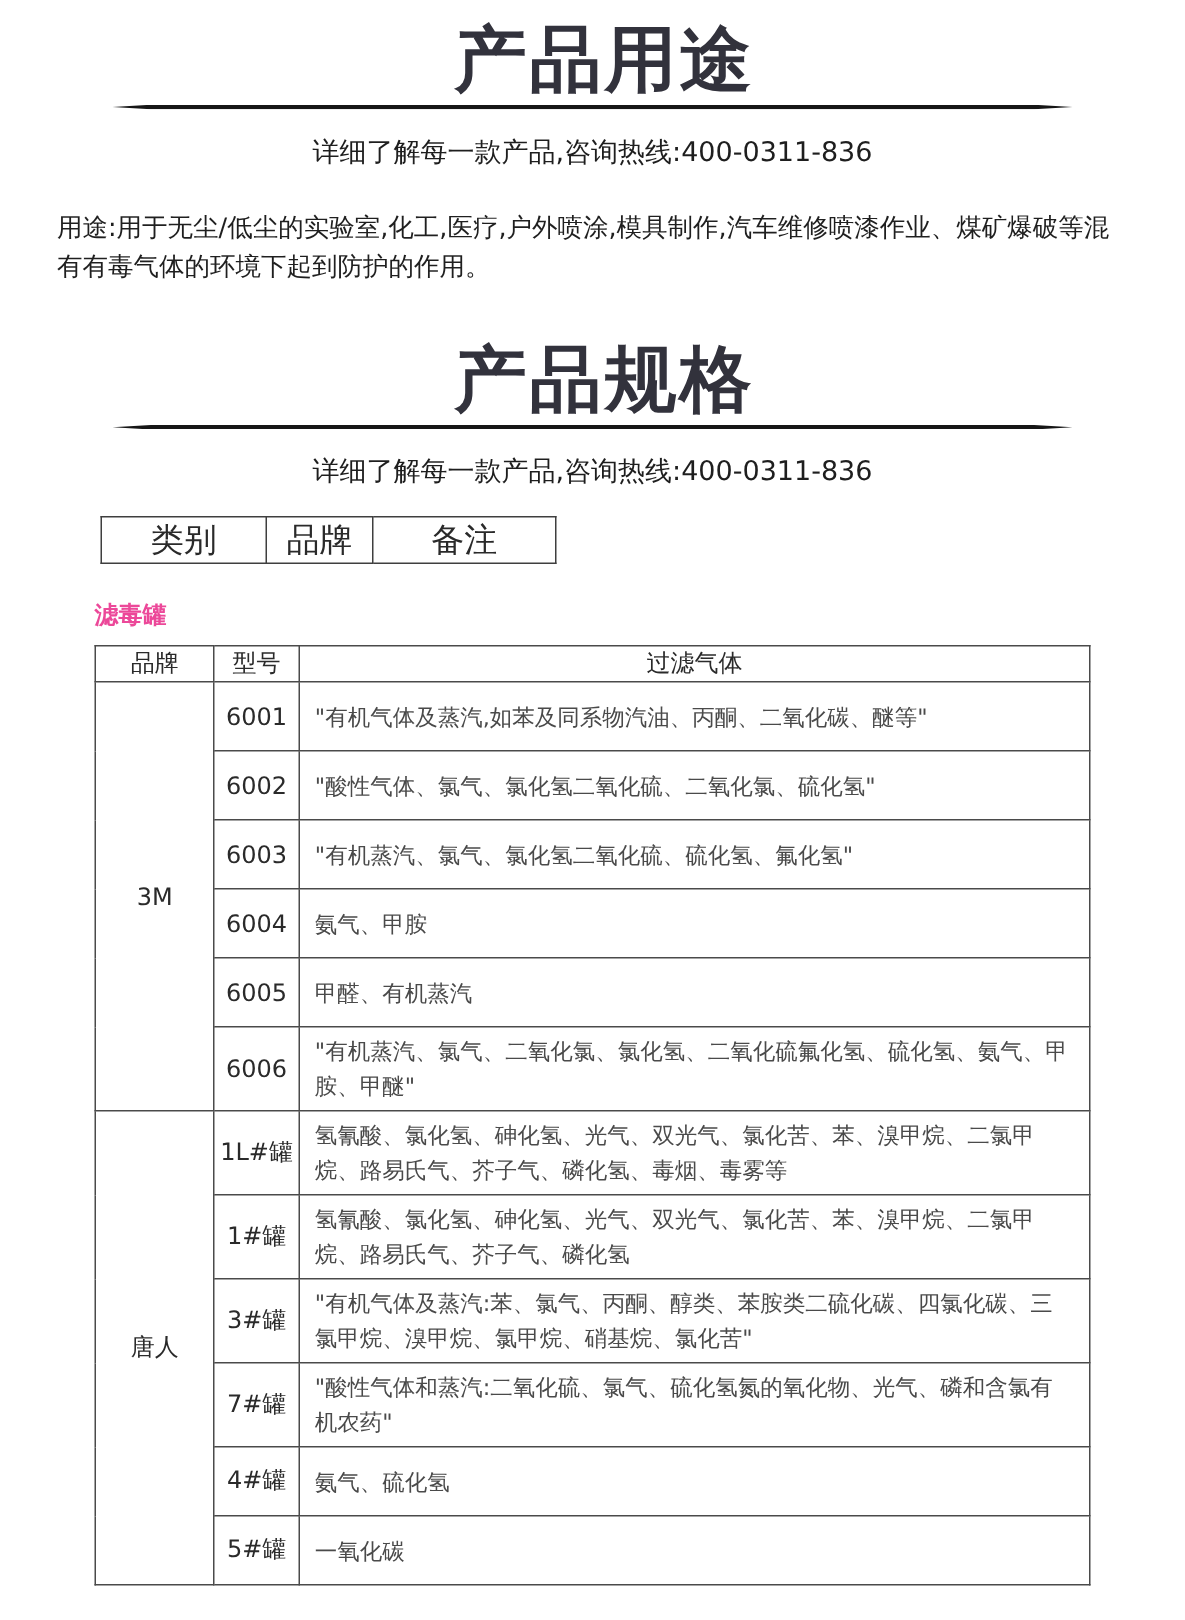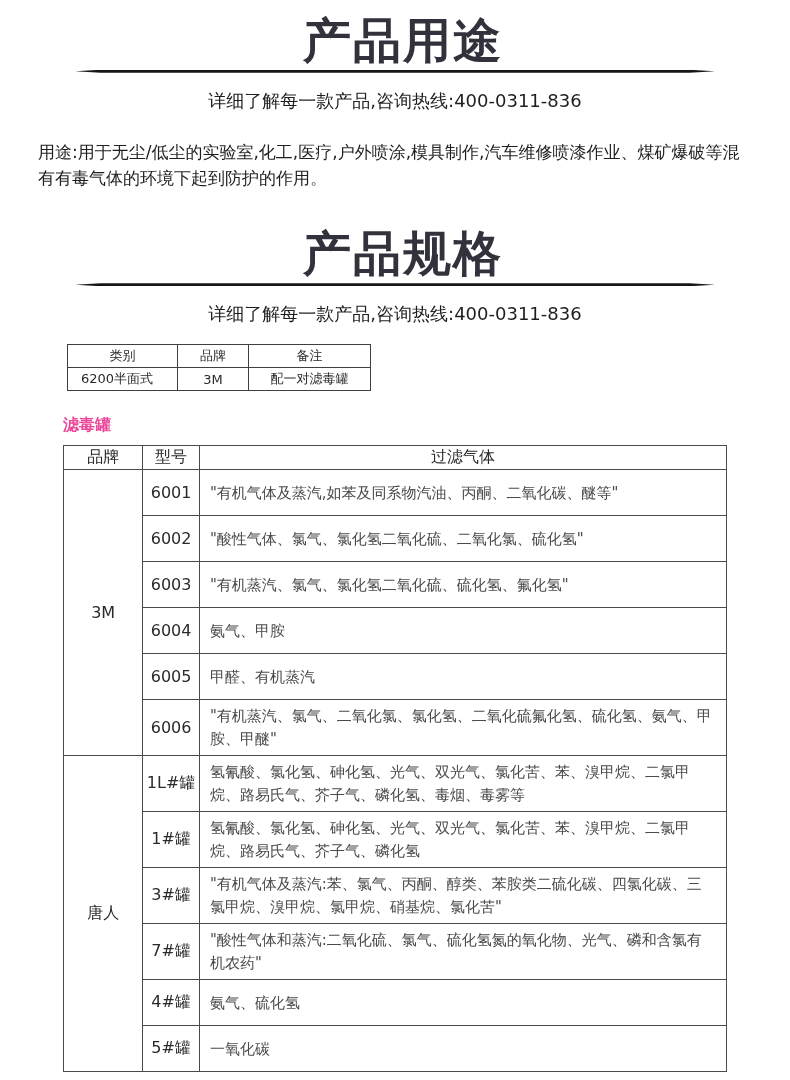--- a/index.html
+++ b/index.html
@@ -43,21 +43,21 @@
     line-height: 1.55;
     color: #1f1f1f;
   }
 
   .spec-section { margin-top: 36px; }
 
   
   table { border-collapse: collapse; }
   .spec-table {
     margin: 18px 0 0 67px;
-    font-size: 13px;
+    font-size: 22px;
     color: #2a2a2a;
   }
   .spec-table th, .spec-table td {
     border: 1px solid #3f3f3f;
     height: 23px;
     padding: 0 6px;
     font-weight: normal;
     text-align: center;
     white-space: nowrap;
   }
@@ -123,25 +123,20 @@
 
     <table class="spec-table">
       <thead>
         <tr>
           <th class="col-type">类别</th>
           <th class="col-brand">品牌</th>
           <th class="col-note">备注</th>
         </tr>
       </thead>
       <tbody>
-        <tr>
-          <td class="cell-type">6200半面式</td>
-          <td>3M</td>
-          <td>配一对滤毒罐</td>
-        </tr>
       </tbody>
     </table>
 
     <h3 class="filter-heading">滤毒罐</h3>
 
     <table class="filter-table">
       <thead>
         <tr>
           <th class="col-fbrand">品牌</th>
           <th class="col-model">型号</th>

